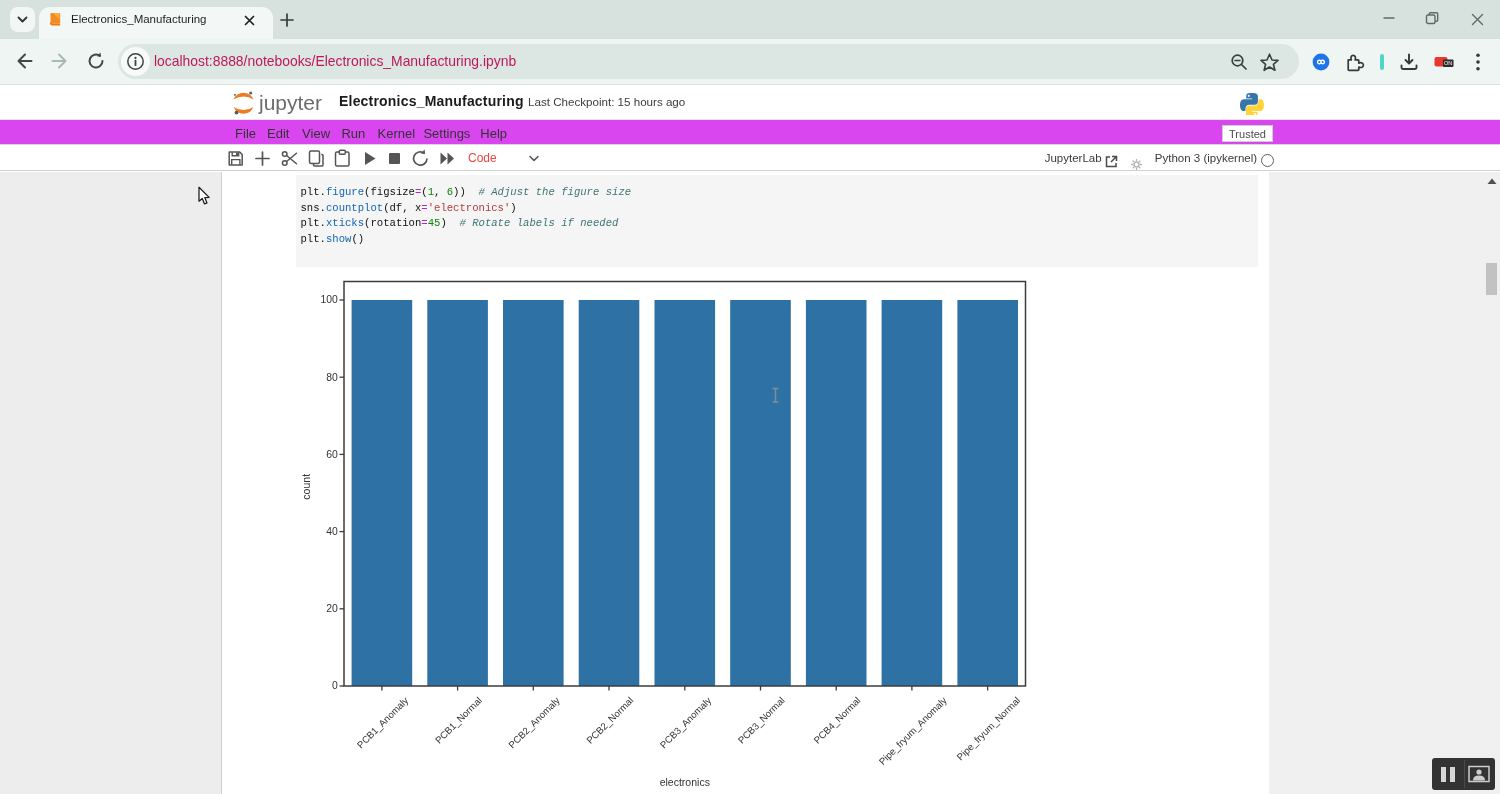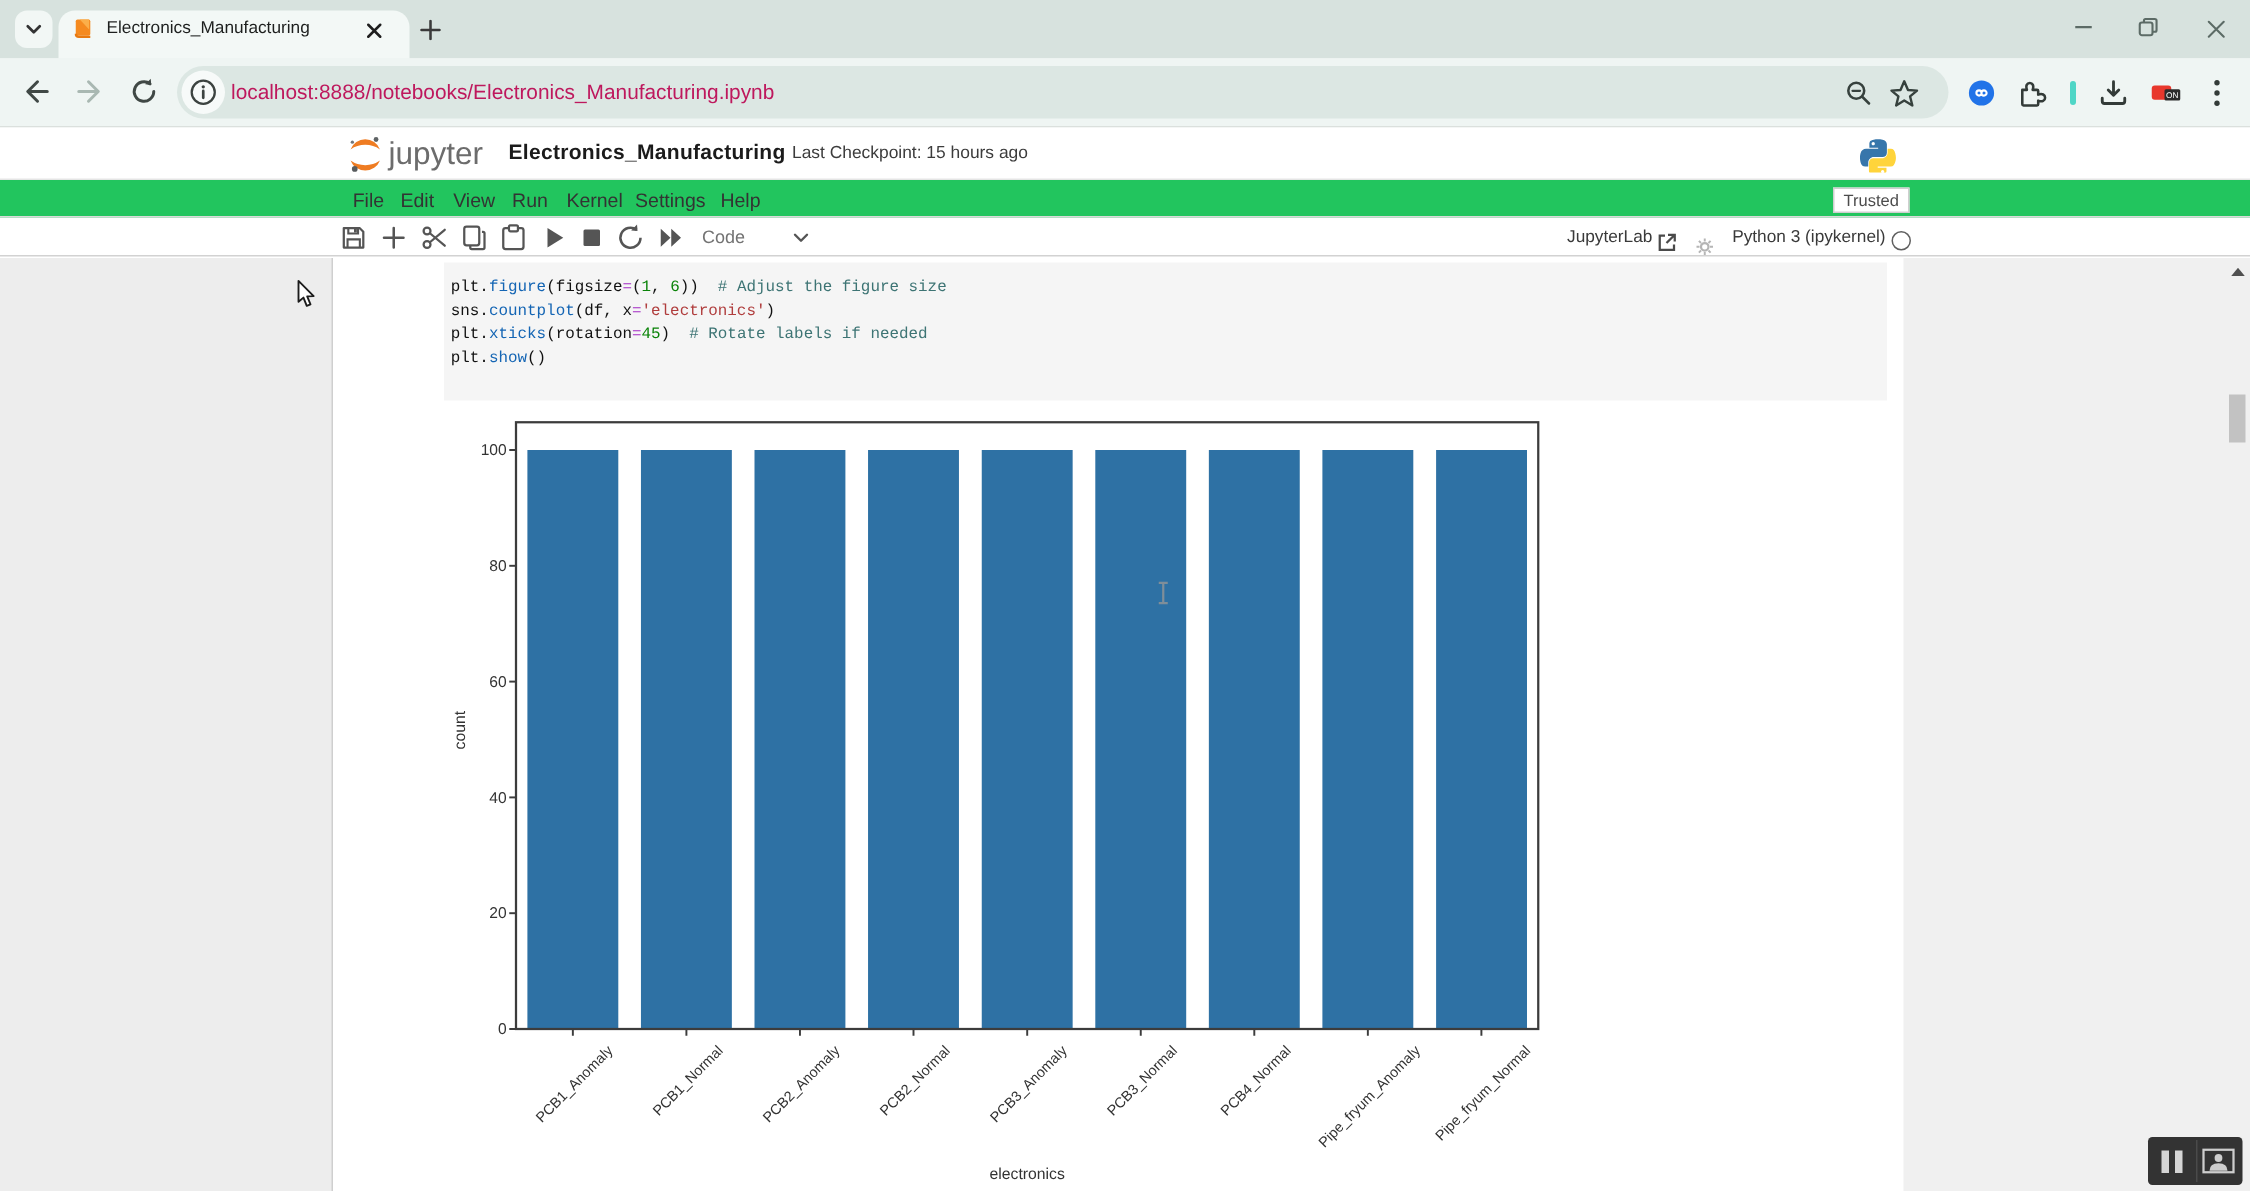--- a/index.html
+++ b/index.html
@@ -16,38 +16,38 @@
 #addrrow { left:0; top:39px; width:1500px; height:46px; background:#eff5f3; border-bottom:1px solid #dbe0dd; }
 #pill { left:118px; top:5px; width:1181px; height:35px; border-radius:17.5px; background:#dce7e3; }
 #urltext { left:36px; top:0; height:35px; line-height:35px; font-size:13.9px; color:#be185d; }
 #infocirc { left:3px; top:3px; width:29px; height:29px; border-radius:50%; background:#f7faf9; }
 
 
 #jheader { left:0; top:85px; width:1500px; height:35px; background:#fff; border-bottom:1px solid #e5e5e5; }
 #jtext { left:259px; top:6px; font-size:21px; color:#6c6c6c; letter-spacing:0px; }
 #jtitle { left:339px; top:0px; height:35px; line-height:33px; font-size:14px; font-weight:700; color:#1b1b1b; letter-spacing:0.2px; }
 #jchk { left:528px; top:0px; height:35px; line-height:33px; font-size:11.6px; color:#3c3c3c; }
-#menubar { left:0; top:120px; width:1500px; height:25px; background:#22c55e; border-bottom:1px solid #dadada; font-size:13px; color:#333; }
+#menubar { left:0; top:120px; width:1500px; height:25px; background:#d946ef; border-bottom:1px solid #dadada; font-size:13px; color:#333; }
 .mitem { top:0; height:25px; line-height:28px; }
 #trusted { left:1222px; top:4.5px; width:51px; height:17px; border:1px solid #cfcfcf; background:#fff; font-size:11px; color:#4c4c4c; text-align:center; line-height:16px; }
 #toolbar { left:0; top:146px; width:1500px; height:25px; background:#fff; border-bottom:1px solid #d2d2d2; }
 .ticon { top:0; height:25px; }
-#codesel { left:468px; top:0; height:25px; line-height:24px; font-size:12px; color:#737373; }
+#codesel { left:468px; top:0; height:25px; line-height:24px; font-size:12px; color:#ef4444; }
 #jlab { left:1044.7px; top:0; height:25px; line-height:24px; font-size:11.5px; color:#3a3a3a; }
 #pyk { left:1154.8px; top:0; height:35px; line-height:24px; font-size:11.5px; color:#3a3a3a; }
 #kcirc { left:1260.6px; top:7.5px; width:13px; height:13px; border:1.6px solid #606060; border-radius:50%; background:#fff; }
 
 
 #content { left:0; top:172px; width:1500px; height:622px; background:#fff; }
 #lgutter { left:0; top:0; width:222px; height:622px; background:#ededed; border-right:1px solid #cfcfcf; }
 #rgutter { left:1269px; top:0; width:231px; height:622px; background:#f0f0f0; }
 #sthumb { left:1486px; top:91px; width:11px; height:32px; background:#c2c2c2; }
 #cell { left:296px; top:3px; width:962px; height:92px; background:#f5f5f5; }
 #code { left:4.5px; top:10px; font-family:"Liberation Mono", monospace; font-size:10.6px; line-height:15.7px; white-space:pre; color:#111; }
-.fn { color:#1465b4; } .num { color:#0a8308; } .str { color:#b03d3d; } .cmt { color:#3d7474; } .op { color:#a32cc4; }
+.fn { color:#1465b4; } .num { color:#0a8308; } .str { color:#b03d3d; } .cmt { color:#3d7474; font-style:italic; } .op { color:#a32cc4; }
 #mediabox { left:1432px; top:586px; width:63px; height:32px; background:#333333; border-radius:3px; }
 </style>
 </head>
 <body>
 <div id="screen">
 
   <div id="tabbar" class="abs">
     <div id="chevbtn" class="abs">
       <svg width="25" height="25" viewBox="0 0 25 25">
           <path d="M8.5 10.5 L12.5 14.5 L16.5 10.5" fill="none" stroke="#333" stroke-width="1.8" stroke-linecap="round" stroke-linejoin="round"></path>

